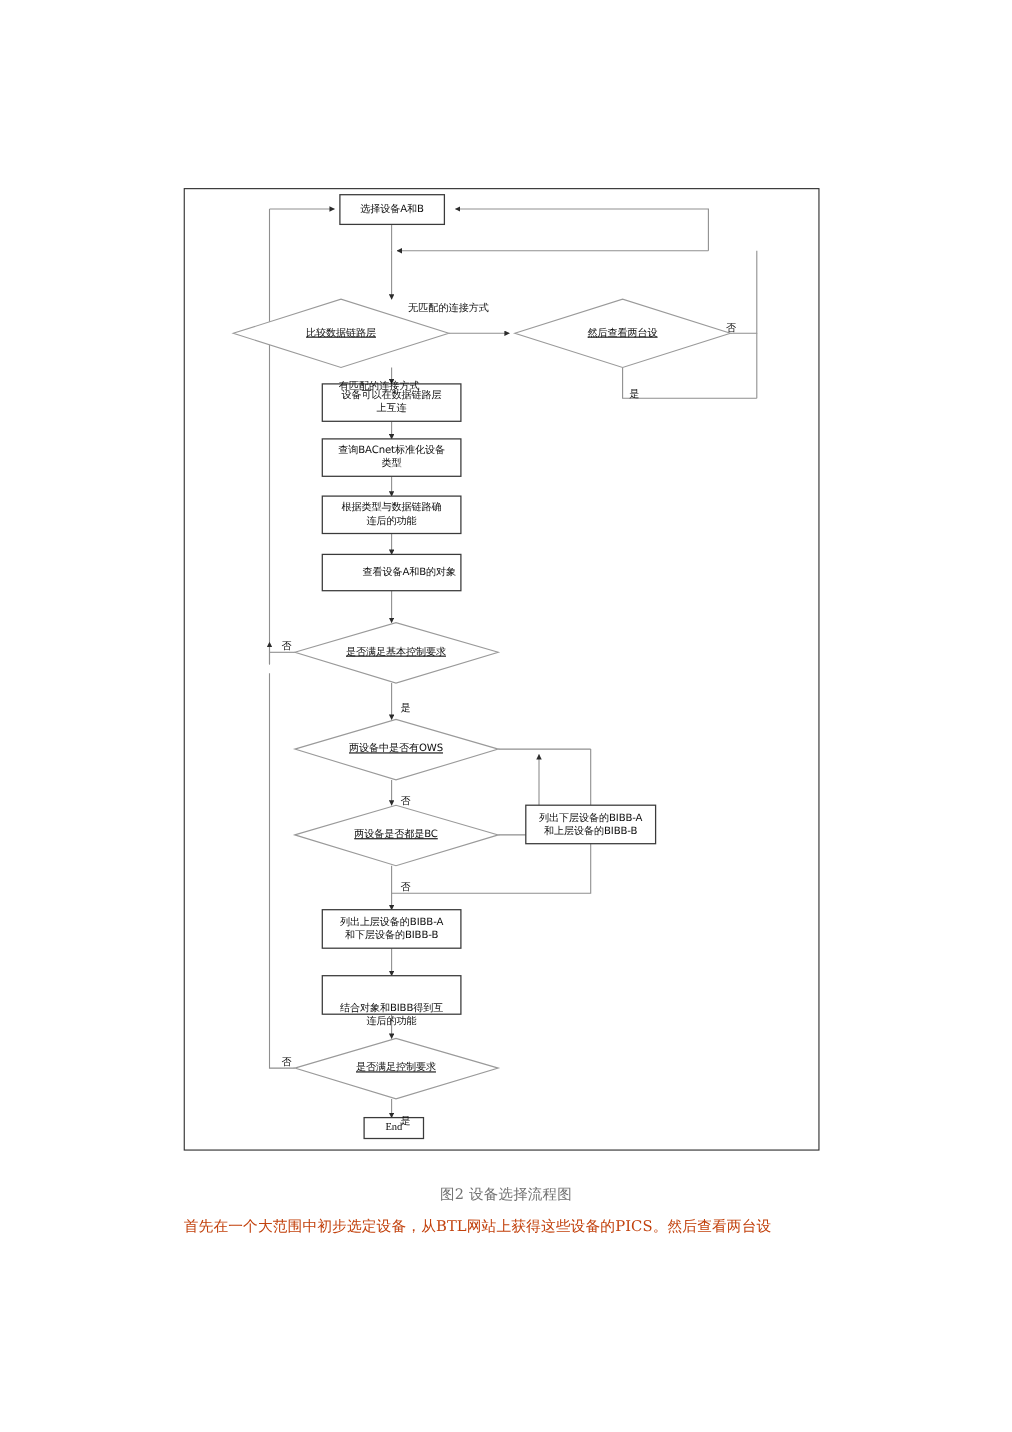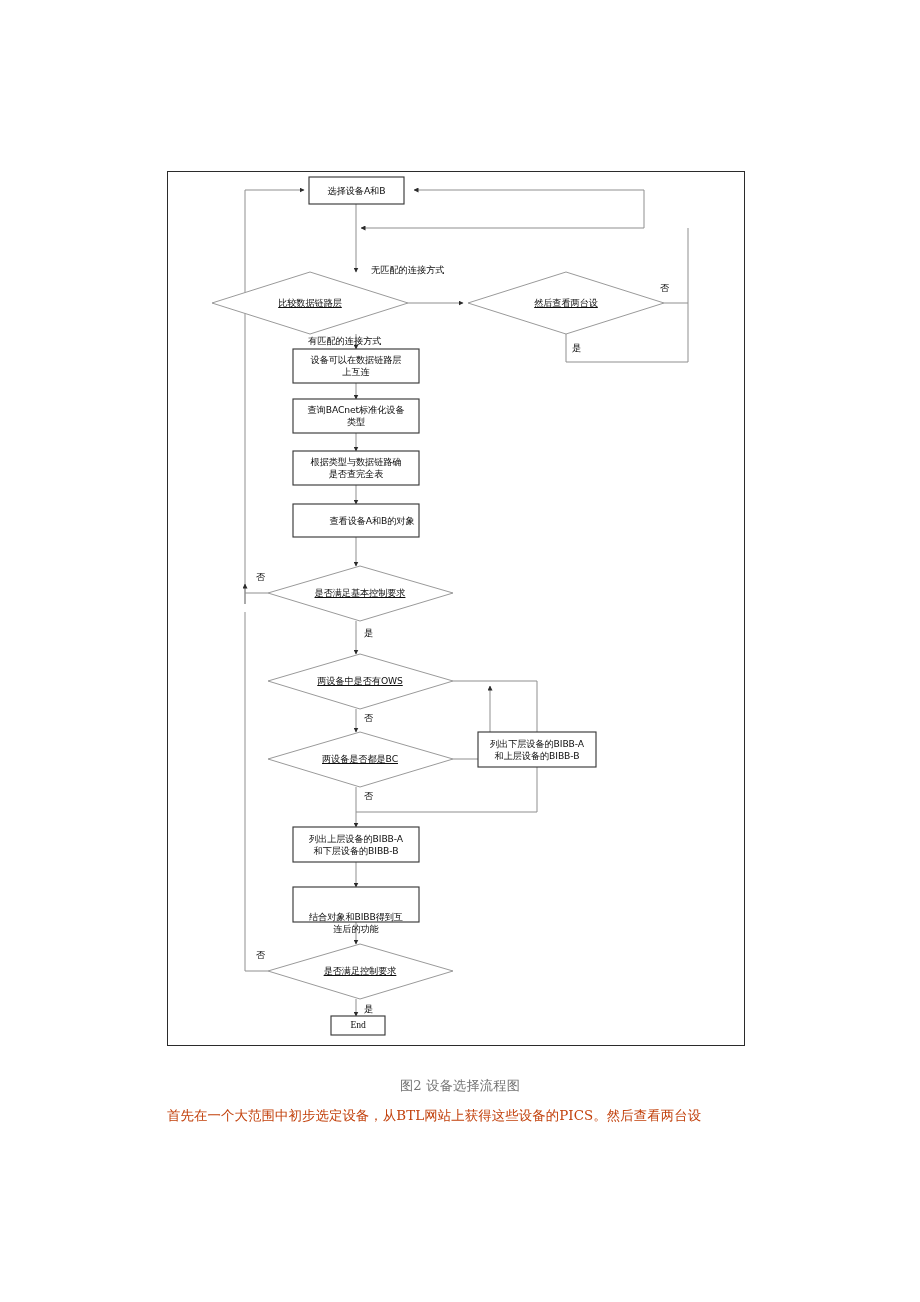--- a/index.html
+++ b/index.html
@@ -72,20 +72,21 @@
   }
 
   
   .edge-label {
     position: absolute;
     font-family: "DejaVu Sans", "Liberation Sans", sans-serif;
     font-size: 9.2px;
     color: #0d0d0d;
     white-space: nowrap;
     pointer-events: none;
+    margin-top: 10px;
   }
 
   
   .figure-caption {
     position: absolute;
     left: 0;
     top: 1077px;
     width: 920px;
     text-align: center;
     font-family: "DejaVu Serif", "Liberation Serif", serif;
@@ -203,21 +204,21 @@
 
       <div class="node-label diamond-text" style="left:328px; top:117px; width:140px; height:28px;">然后查看两台设</div>
 
       <div class="node-label" style="left:125px; top:177px; width:126px; height:34px;">设备可以在数据链路层
 上互连</div>
 
       <div class="node-label" style="left:125px; top:227px; width:126px; height:34px;">查询BACnet标准化设备
 类型</div>
 
       <div class="node-label" style="left:125px; top:279px; width:126px; height:34px;">根据类型与数据链路确
-是否查完全表</div>
+连后的功能</div>
 
       <div class="node-label" style="left:125px; top:332px; width:126px; height:33px;padding-left:32px;">查看设备A和B的对象</div>
 
       <div class="node-label diamond-text" style="left:122px; top:407px; width:140px; height:28px;">是否满足基本控制要求</div>
 
       <div class="node-label diamond-text" style="left:122px; top:495px; width:140px; height:28px;">两设备中是否有OWS</div>
 
       <div class="node-label diamond-text" style="left:122px; top:573px; width:140px; height:28px;">两设备是否都是BC</div>
 
       <div class="node-label" style="left:310px; top:560px; width:118px; height:35px;">列出下层设备的BIBB-A

